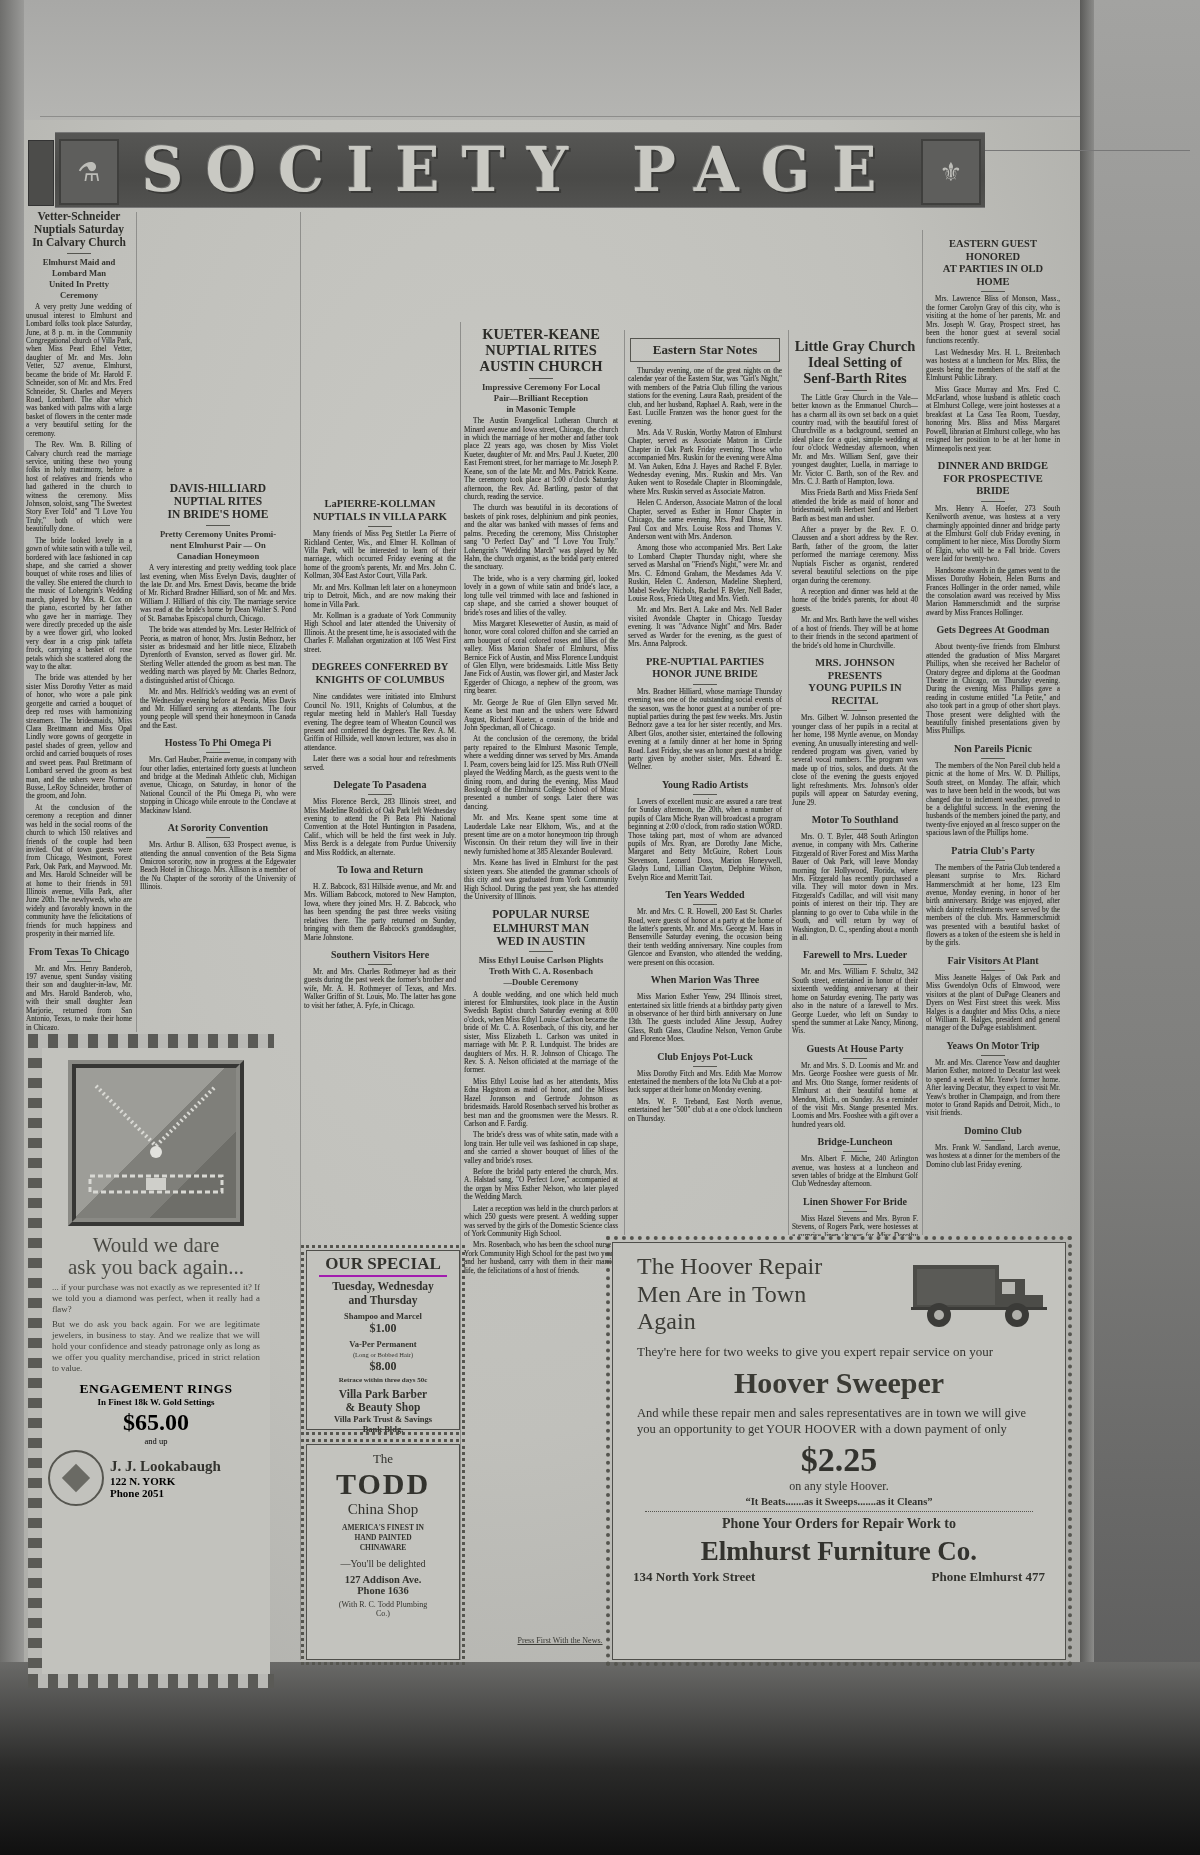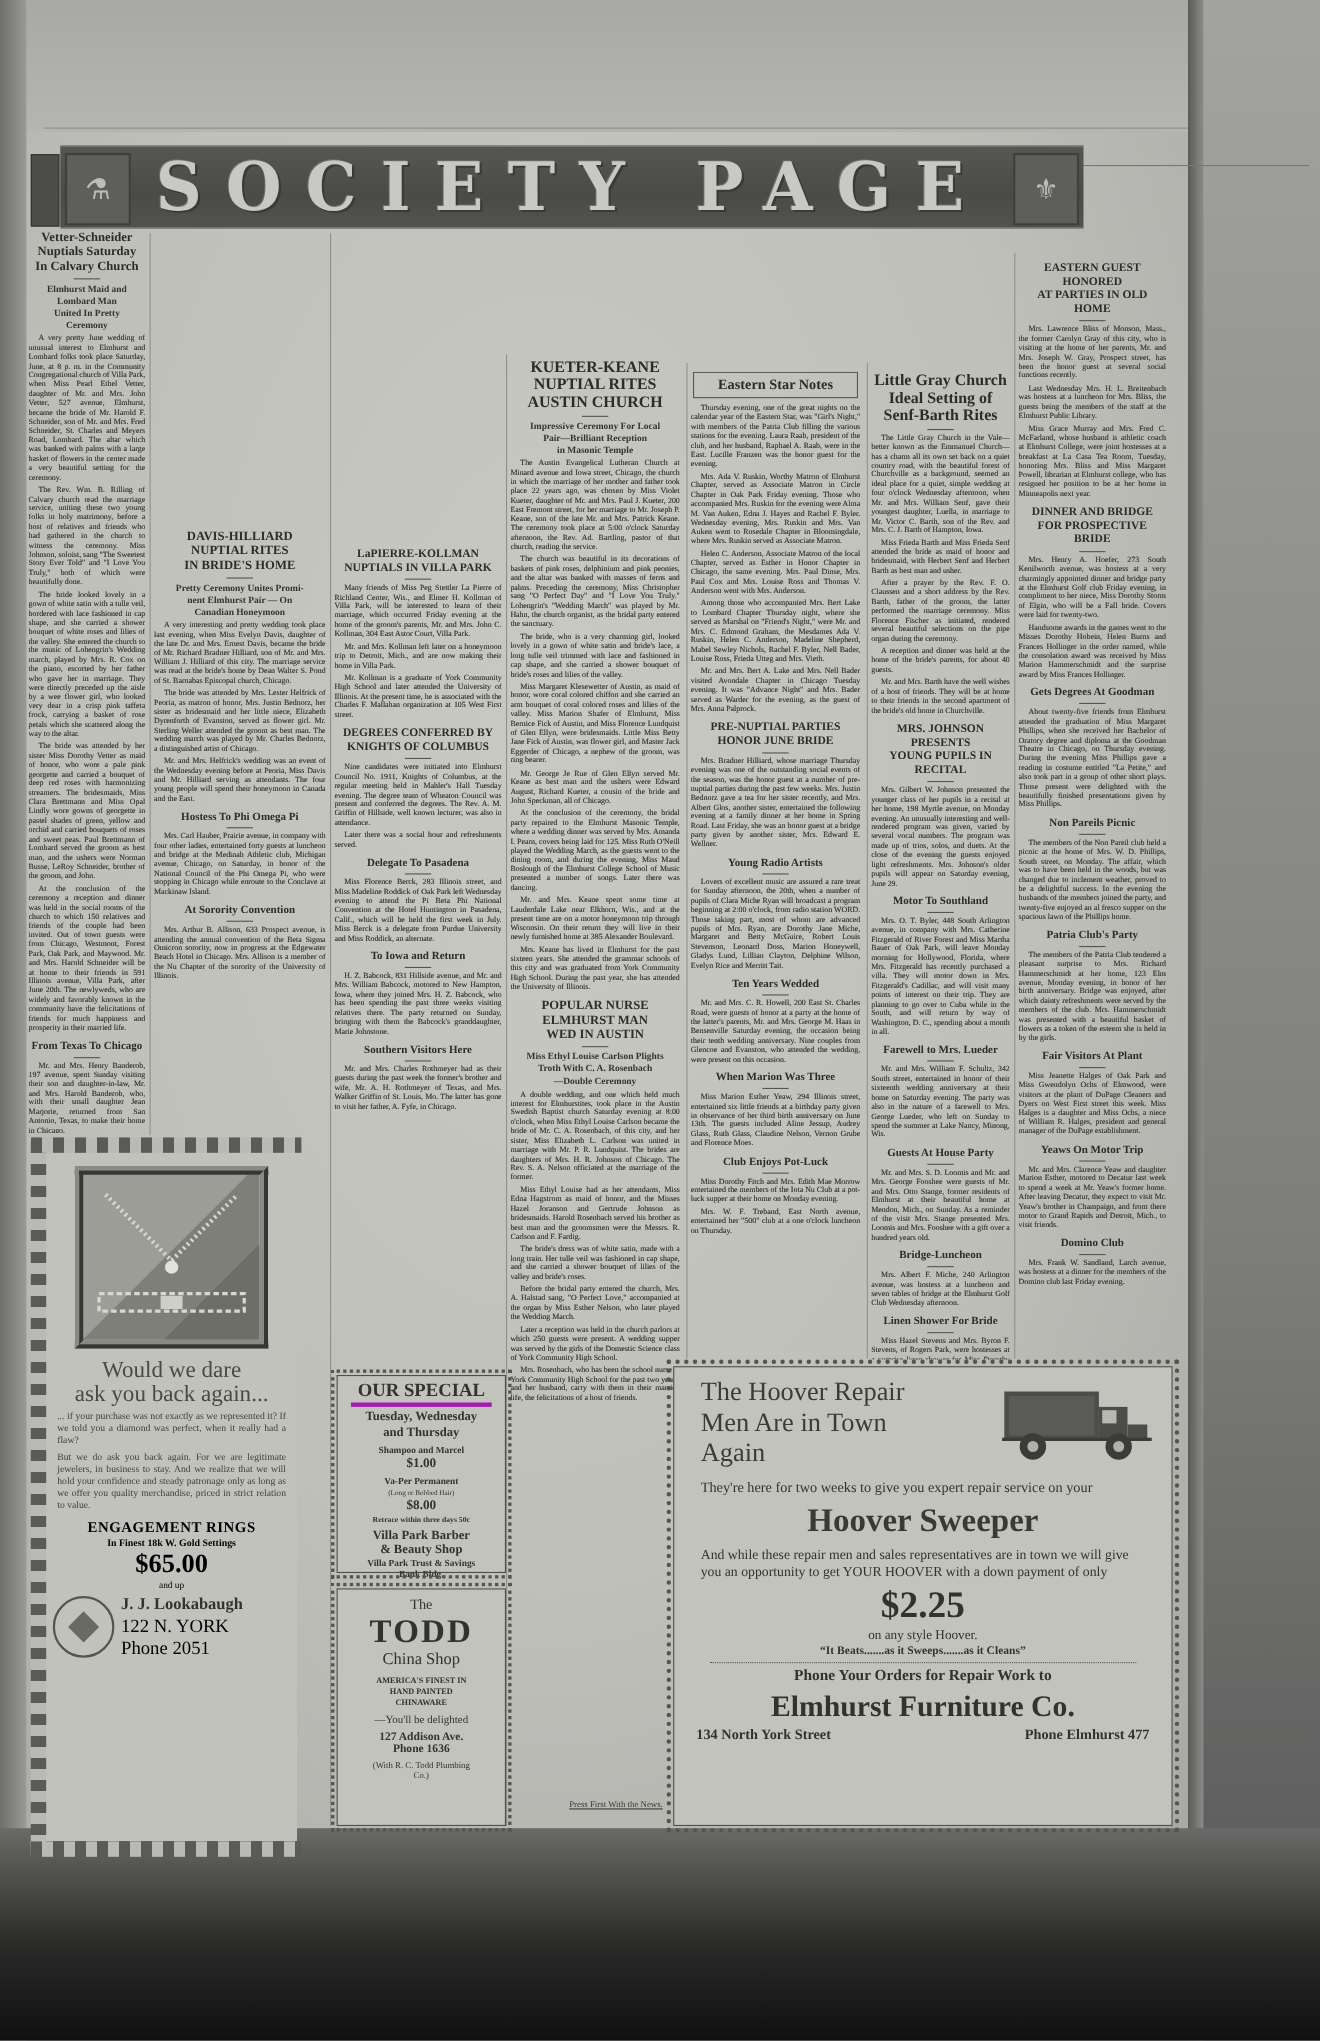--- a/index.html
+++ b/index.html
@@ -69,24 +69,24 @@
   .jewel-h1{font-size:21px;text-align:center;color:#4a4a44;line-height:1.05;margin-top:6px;}
   .jewel-body{font-size:8.8px;line-height:1.25;text-align:justify;padding:4px 10px 0;color:#3e3e38;}
   .jewel-rings{text-align:center;font-weight:bold;font-size:13.5px;margin-top:7px;letter-spacing:.5px;}
   .jewel-sub{text-align:center;font-size:9px;font-weight:bold;}
   .jewel-price{text-align:center;font-size:24px;font-weight:bold;margin-top:2px;}
   .jewel-and{text-align:center;font-size:8.5px;}
   .jewel-foot{display:flex;align-items:center;gap:6px;padding:4px 6px 0;}
   .jlogo{width:52px;height:52px;border-radius:50%;border:2px solid #55554f;display:flex;align-items:center;justify-content:center;flex:0 0 auto;color:#4a4a44;}
   .jlogo .dia{width:20px;height:20px;background:#6a6a64;transform:rotate(45deg);}
   .jname{font-size:15px;font-weight:bold;line-height:1.25;color:#33332e;}
-  .jaddr{font-size:17px;font-weight:normal;}
+  .jaddr{font-size:11px;font-weight:bold;}
   .ad-box{position:absolute;background:#c3c3be;border:1px solid #4e4e4a;outline:3px dotted #55554f;outline-offset:2px;text-align:center;color:#33332e;}
   .ad-special{left:306px;top:1250px;width:152px;height:178px;}
-  .sp-title{font-size:17px;font-weight:bold;border-bottom:4px solid #a21caf;display:inline-block;padding:3px 6px 1px;}
+  .sp-title{font-size:17px;font-weight:bold;border-bottom:2px solid #a21caf;display:inline-block;padding:3px 6px 1px;}
   .sp-days{font-size:11.5px;font-weight:bold;line-height:1.2;margin-top:3px;white-space:pre-line;}
   .sp-item{font-size:8.5px;font-weight:bold;margin-top:3px;}
   .sp-price{font-size:12px;font-weight:bold;}
   .sp-note{font-size:7px;font-weight:bold;margin-top:2px;}
   .sp-store{font-size:11.5px;font-weight:bold;margin-top:4px;line-height:1.15;white-space:pre-line;}
   .sp-addr{font-size:8.5px;font-weight:bold;white-space:pre-line;}
   .ad-todd{left:306px;top:1444px;width:152px;height:214px;}
   .todd-the{font-size:13px;margin-top:6px;}
   .todd-name{font-size:30px;font-weight:bold;letter-spacing:2px;}
   .todd-sub{font-size:15px;}
@@ -268,21 +268,21 @@
         <p class="bodytext">Mrs. W. F. Treband, East North avenue, entertained her "500" club at a one o'clock luncheon on Thursday.</p>
       </div>
     </div>
   <div class="col" style="left:792px;top:338px;width:126px;height:898px;">
       <div class="article">
         <div class="hl h-big">Little Gray Church
 Ideal Setting of
 Senf-Barth Rites</div>
         <p class="bodytext">The Little Gray Church in the Vale—better known as the Emmanuel Church—has a charm all its own set back on a quiet country road, with the beautiful forest of Churchville as a background, seemed an ideal place for a quiet, simple wedding at four o'clock Wednesday afternoon, when Mr. and Mrs. William Senf, gave their youngest daughter, Luella, in marriage to Mr. Victor C. Barth, son of the Rev. and Mrs. C. J. Barth of Hampton, Iowa.</p>
         <p class="bodytext">Miss Frieda Barth and Miss Frieda Senf attended the bride as maid of honor and bridesmaid, with Herbert Senf and Herbert Barth as best man and usher.</p>
-        <p class="bodytext">After a prayer by the Rev. F. O. Claussen and a short address by the Rev. Barth, father of the groom, the latter performed the marriage ceremony. Miss Florence Fischer as initiated, rendered several beautiful selections on the pipe organ during the ceremony.</p>
+        <p class="bodytext">After a prayer by the Rev. F. O. Claussen and a short address by the Rev. Barth, father of the groom, the latter performed the marriage ceremony. Miss Nuptials Fischer as organist, rendered several beautiful selections on the pipe organ during the ceremony.</p>
         <p class="bodytext">A reception and dinner was held at the home of the bride's parents, for about 40 guests.</p>
         <p class="bodytext">Mr. and Mrs. Barth have the well wishes of a host of friends. They will be at home to their friends in the second apartment of the bride's old home in Churchville.</p>
       </div>
       <div class="article">
         <div class="hl h-caps">MRS. JOHNSON PRESENTS
 YOUNG PUPILS IN RECITAL</div>
         <p class="bodytext">Mrs. Gilbert W. Johnson presented the younger class of her pupils in a recital at her home, 198 Myrtle avenue, on Monday evening. An unusually interesting and well-rendered program was given, varied by several vocal numbers. The program was made up of trios, solos, and duets. At the close of the evening the guests enjoyed light refreshments. Mrs. Johnson's older pupils will appear on Saturday evening, June 29.</p>
       </div>
       <div class="article">
         <div class="hl h-minor">Motor To Southland</div>

